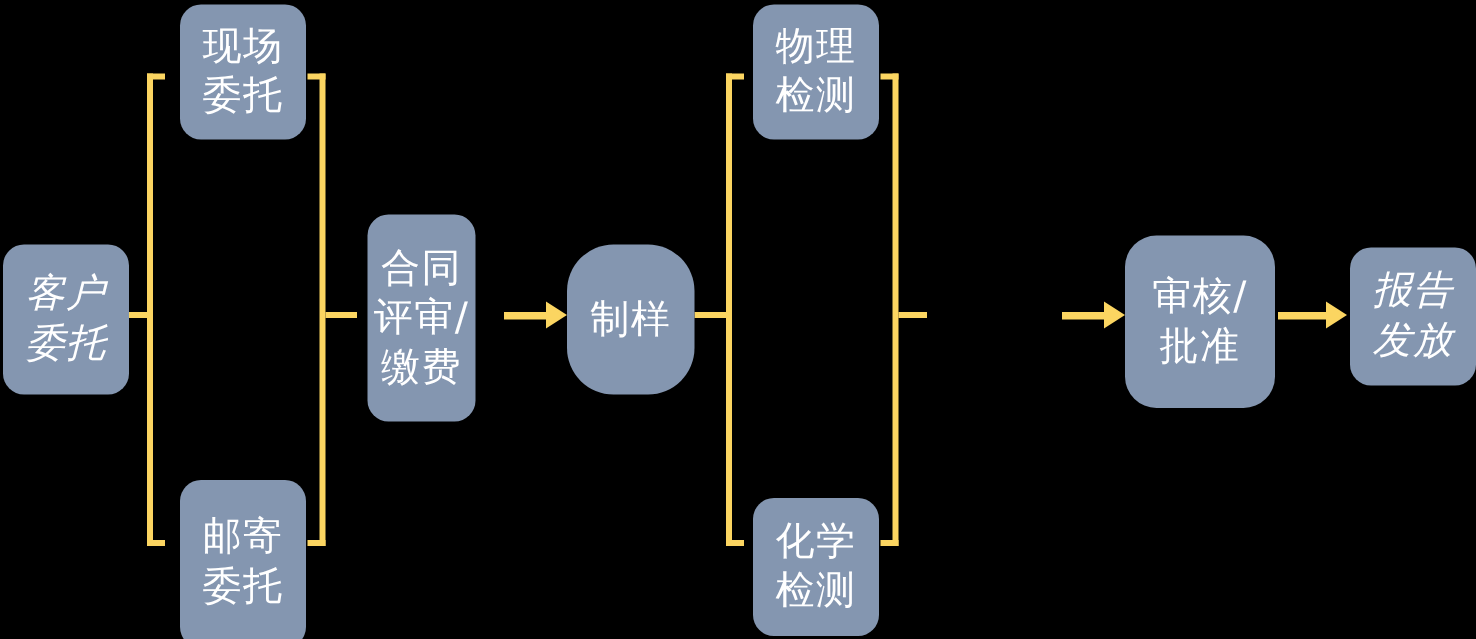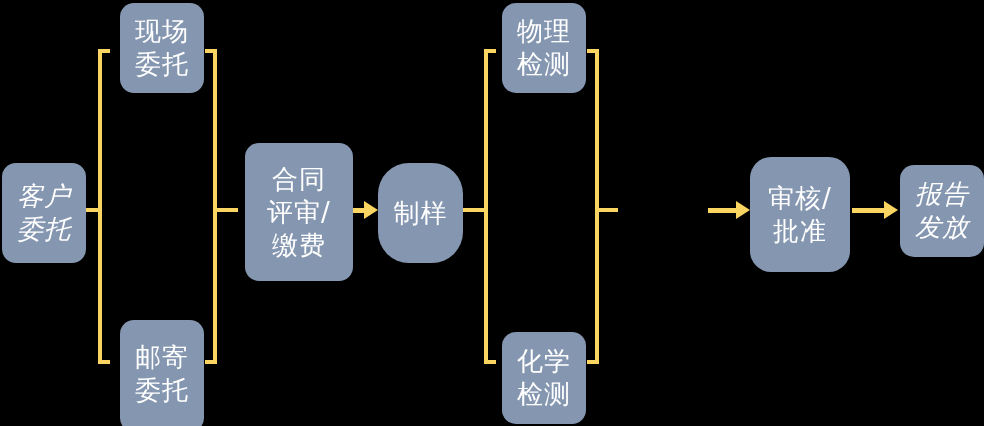--- a/index.html
+++ b/index.html
@@ -29,21 +29,21 @@
     font-size: 26px;
     line-height: 33px;
     letter-spacing: 1px;
   }
   .node-label { white-space: pre-line; }
 
   
   .n-customer { left: 2px;   top: 163px; width: 84px;  height: 100px; font-style: italic; }
   .n-onsite   { left: 120px; top: 3px;   width: 84px;  height: 90px; }
   .n-mail     { left: 120px; top: 320px; width: 84px;  height: 112px; font-family: Liberation Mono, monospace; }
-  .n-contract { left: 245px; top: 143px; width: 108px;  height: 138px; }
+  .n-contract { left: 245px; top: 143px; width: 72px;  height: 138px; }
   .n-sample   { left: 378px; top: 163px; width: 85px;  height: 100px; border-radius: 31px; }
   .n-physical { left: 502px; top: 3px;   width: 84px;  height: 90px; }
   .n-chemical { left: 502px; top: 332px; width: 84px;  height: 92px; }
   .n-office   { left: 620px; top: 165px; width: 84px;  height: 93px; }
   .n-review   { left: 750px; top: 157px; width: 100px; height: 115px; border-radius: 21px; }
   .n-report   { left: 900px; top: 165px; width: 84px;  height: 92px; font-style: italic; }
 
   
   .bracket {
     position: absolute;

